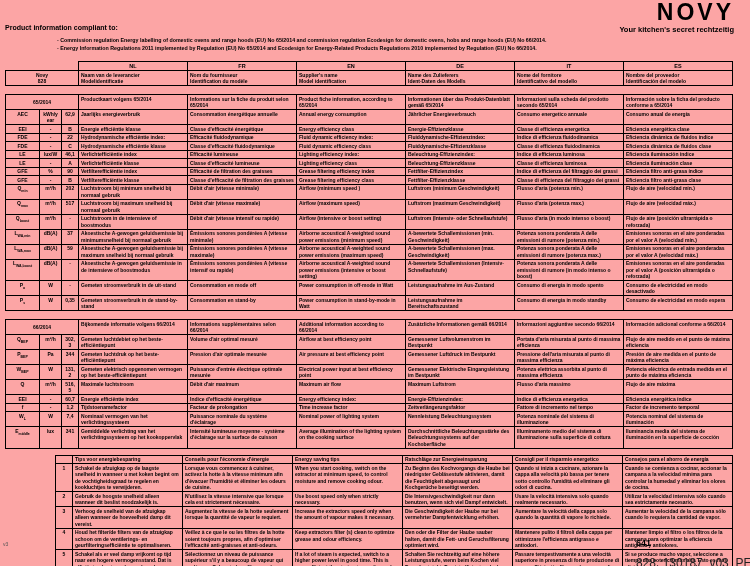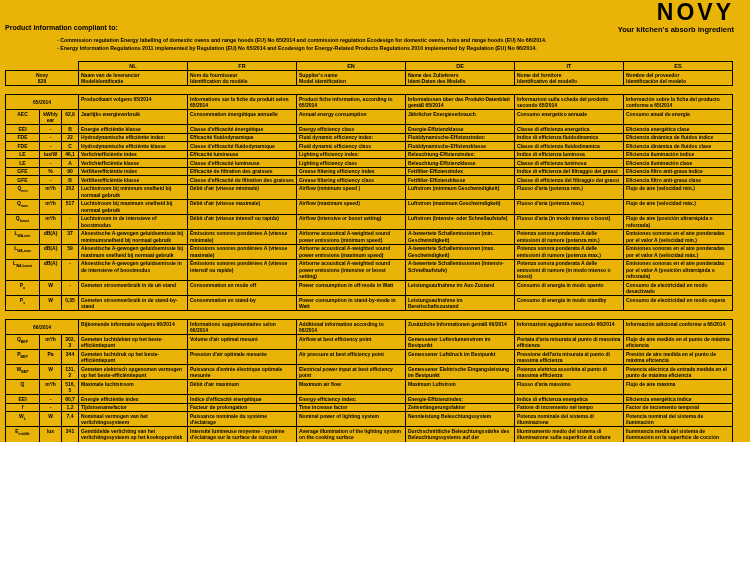--- a/index.html
+++ b/index.html
@@ -1,16 +1,16 @@
 <!DOCTYPE html>
 <html><head>
 <meta charset="utf-8">
 <style>
   html,body{margin:0;padding:0;background:#fff;}
-  .sheet{position:relative;width:750px;height:442px;background:#eab308;color:#000;
+  .sheet{position:relative;width:750px;height:566px;background:#fca5a5;color:#000;
          font-family:"Liberation Sans",sans-serif;overflow:hidden;}
   
   .doc-title{position:absolute;left:5px;top:24px;font-size:7px;font-weight:bold;}
   .bullets{position:absolute;left:57px;top:37px;font-size:5.3px;font-weight:bold;line-height:1.45;}
   .logo-wrap{position:absolute;right:16px;top:1px;text-align:right;}
   .logo{font-size:23px;font-weight:900;letter-spacing:3px;line-height:1;}
   .tagline{font-size:7.5px;font-weight:bold;margin-top:1px;}
   
   .tables{position:absolute;left:5px;top:61px;width:728px;}
   table{border-collapse:collapse;table-layout:fixed;width:728px;font-size:5px;
@@ -39,21 +39,21 @@
 <div class="sheet">
 
   <div class="doc-title">Product information compliant to:</div>
   <div class="bullets">
     <div>- Commission regulation Energy labelling of domestic ovens and range hoods (EU) No 65/2014 and commission regulation Ecodesign for domestic ovens, hobs and range hoods (EU) No 66/2014.</div>
     <div>- Energy Information Regulations 2011 implemented by Regulation (EU) No 65/2014 and Ecodesign for Energy-Related Products Regulations 2010 implemented by Regulation (EU) No 66/2014.</div>
   </div>
 
   <div class="logo-wrap">
     <div class="logo">NOVY</div>
-    <div class="tagline">Your kitchen's absorb ingredient</div>
+    <div class="tagline">Your kitchen's secret rechtzeitig</div>
   </div>
 
   <div class="tables">
 
     <table>
       <colgroup>
           <col style="width:34px">
           <col style="width:22px">
           <col style="width:17px">
         <col>

